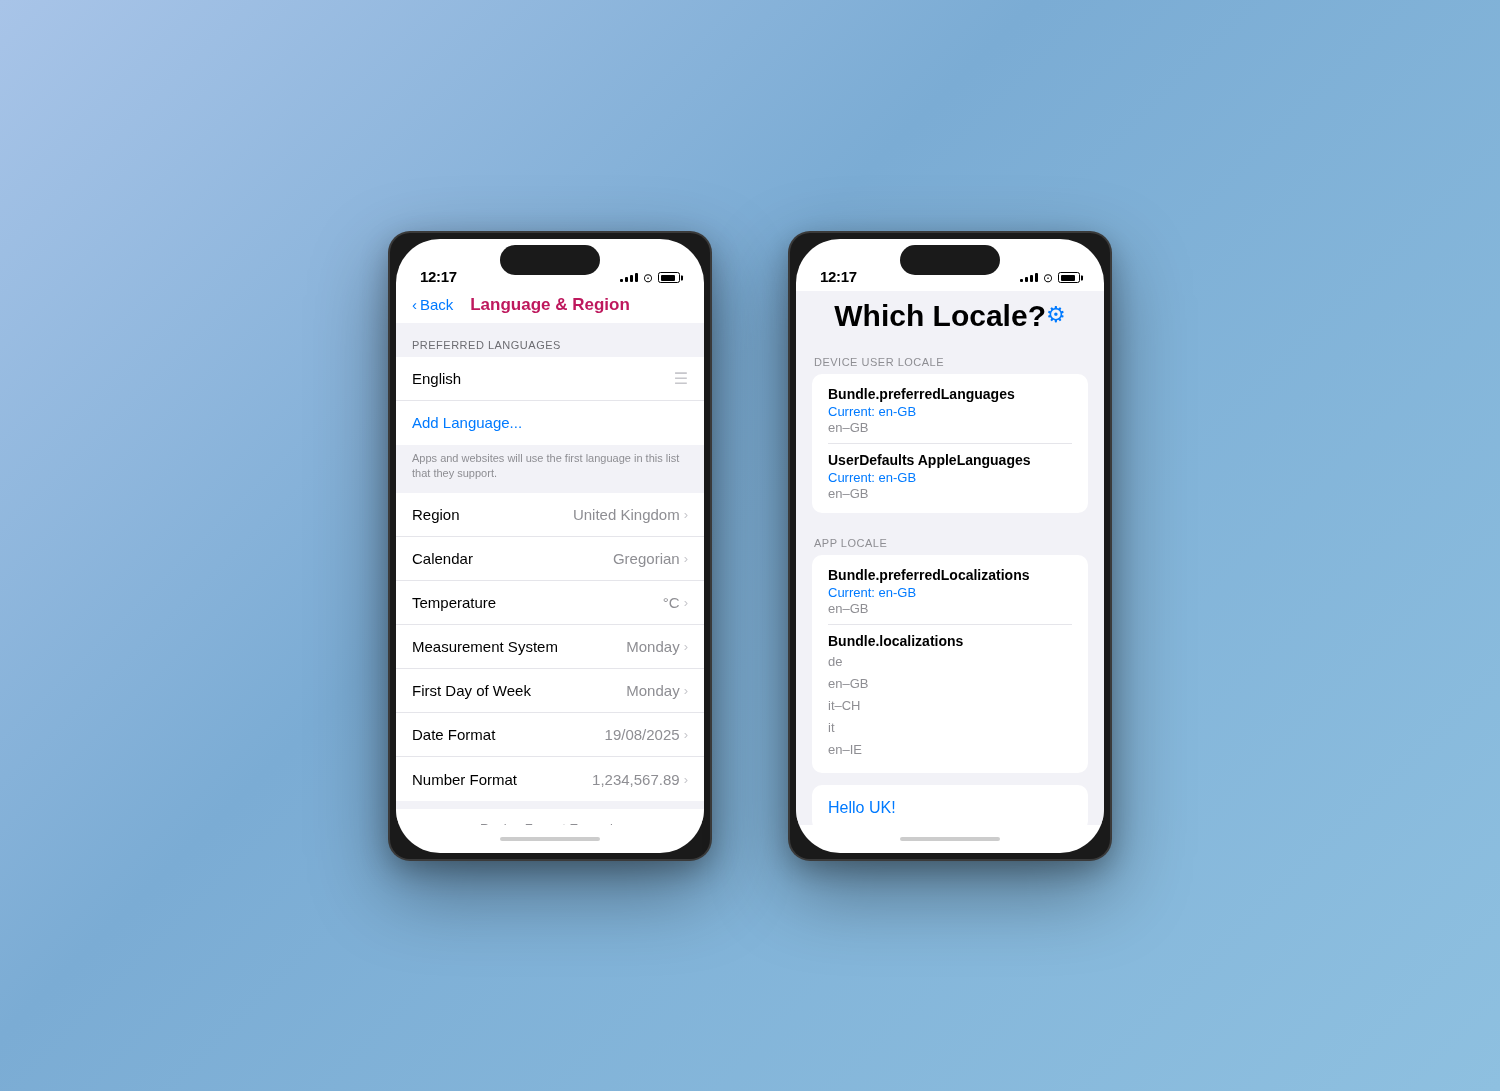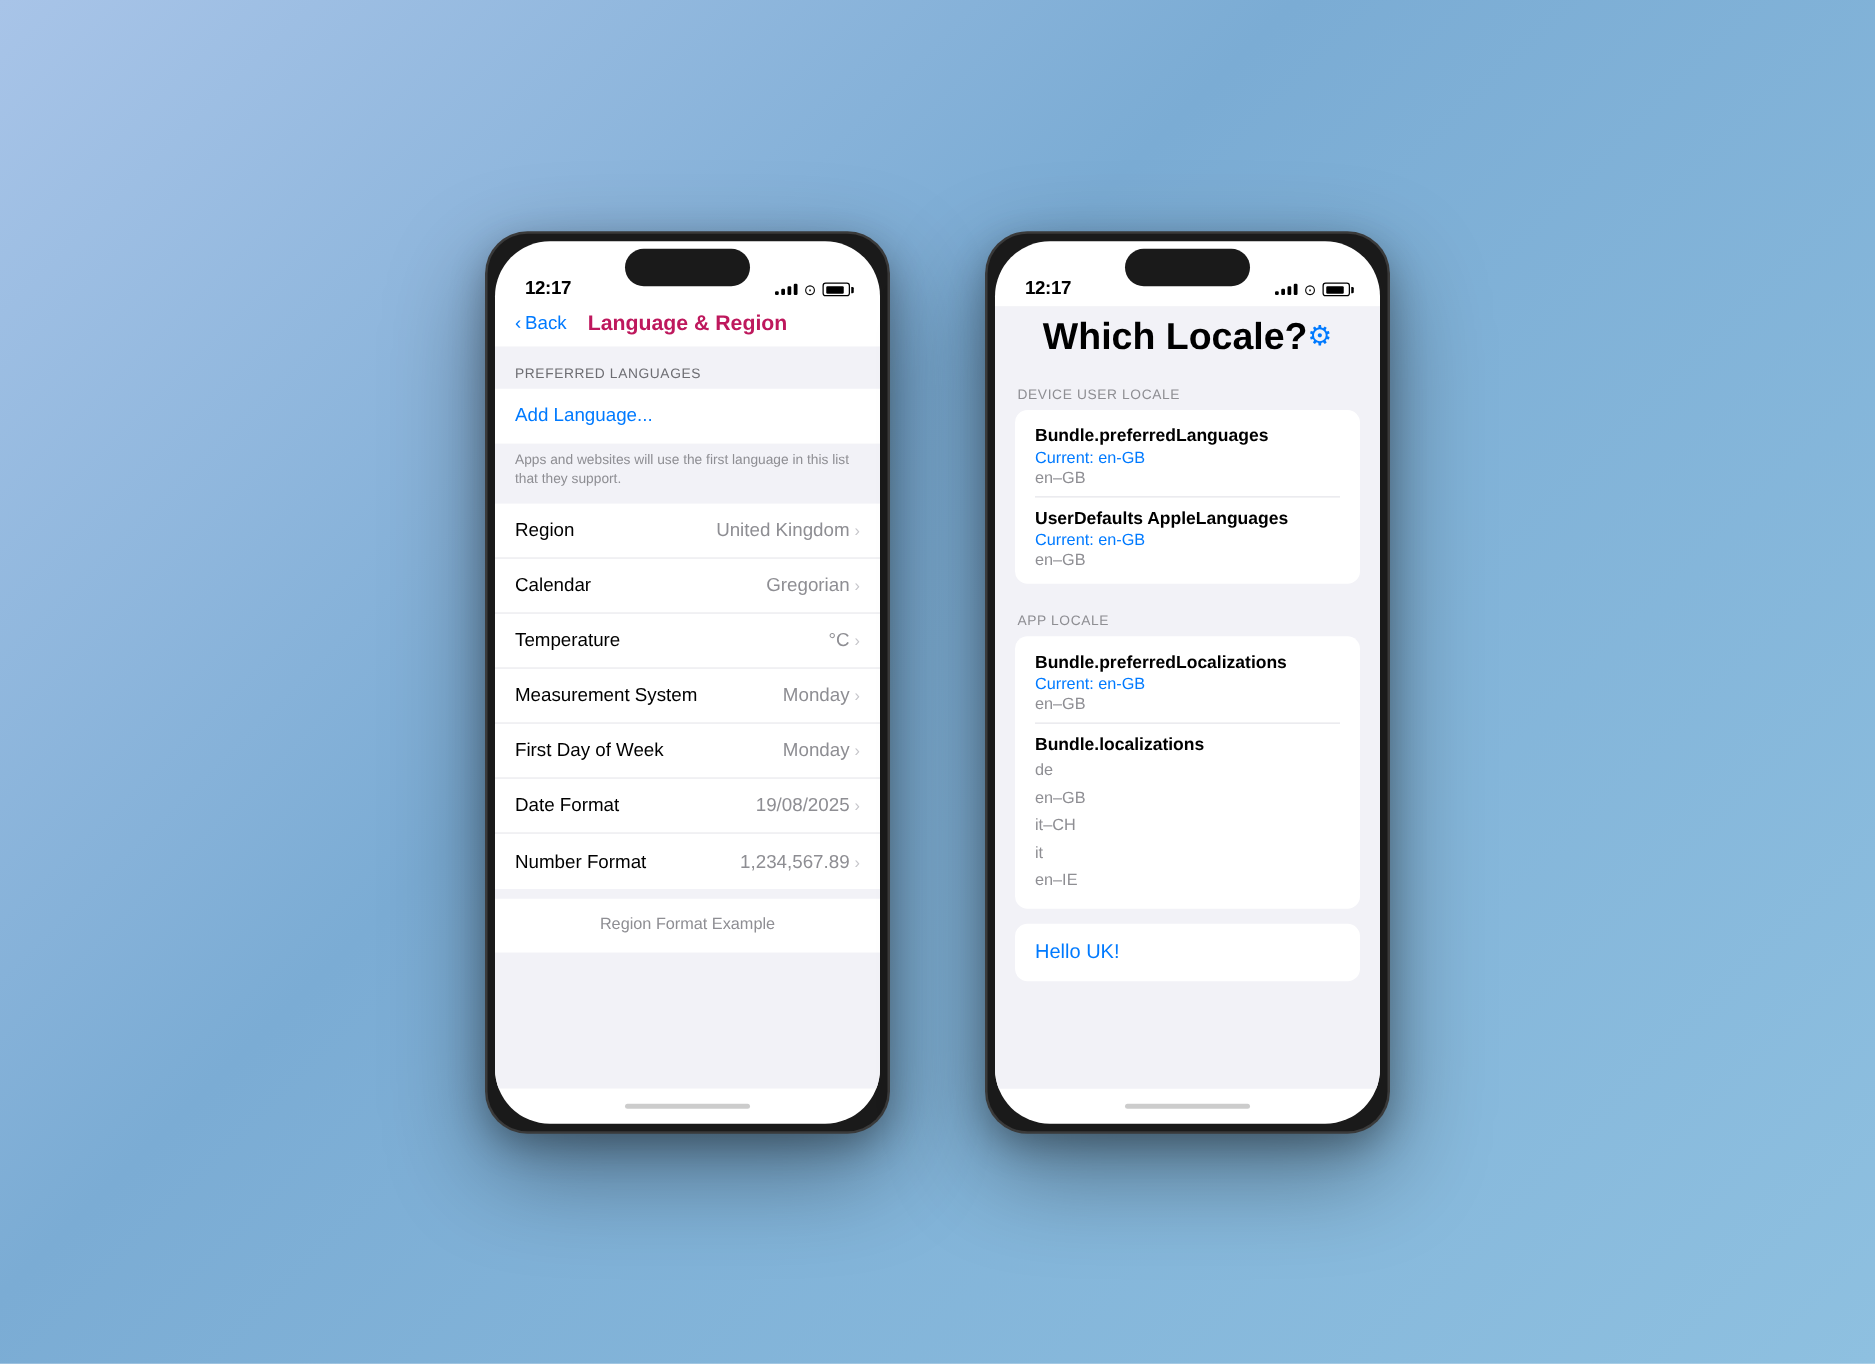--- a/index.html
+++ b/index.html
@@ -12,23 +12,23 @@
       align-items: center;
       justify-content: center;
       gap: 80px;
       font-family: -apple-system, 'SF Pro Display', 'Helvetica Neue', Arial, sans-serif;
       overflow: hidden;
     }
 
     
     .phone {
       width: 320px;
-      height: 718px;
+      height: 626px;
       background: #1a1a1a;
-      border-radius: 32px;
+      border-radius: 20px;
       position: relative;
       box-shadow:
         0 0 0 2px #3a3a3a,
         0 30px 80px rgba(0,0,0,0.4),
         0 10px 30px rgba(0,0,0,0.3);
       flex-shrink: 0;
     }
 
     .phone-inner {
       position: absolute;
@@ -388,20 +388,24 @@
       </div>
       <span class="nav-title">Language &amp; Region</span>
     </div>
 
     <div class="screen-content">
       <div class="settings-list">
 
         <div class="section-label">PREFERRED LANGUAGES</div>
         <div class="list-group">
           <div class="list-item">
+            <span class="list-item-label">English</span>
+            <span class="drag-icon">☰</span>
+          </div>
+          <div class="list-item">
             <span class="add-lang">Add Language...</span>
           </div>
         </div>
         <div class="hint-text">Apps and websites will use the first language in this list that they support.</div>
 
         <div class="list-group">
           <div class="list-item">
             <span class="list-item-label">Region</span>
             <div class="list-item-value">
               <span>United Kingdom</span>

